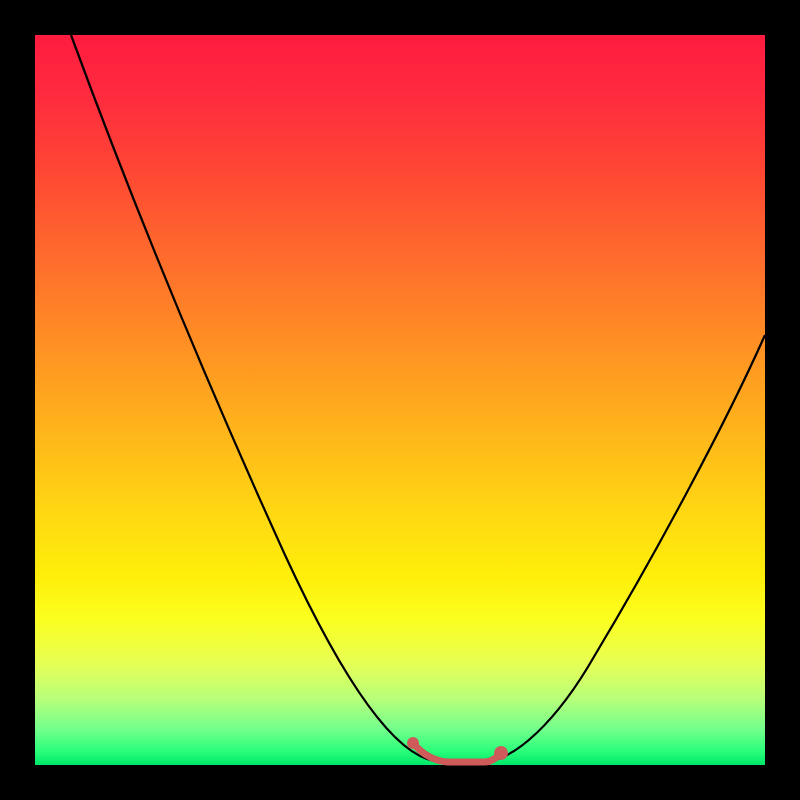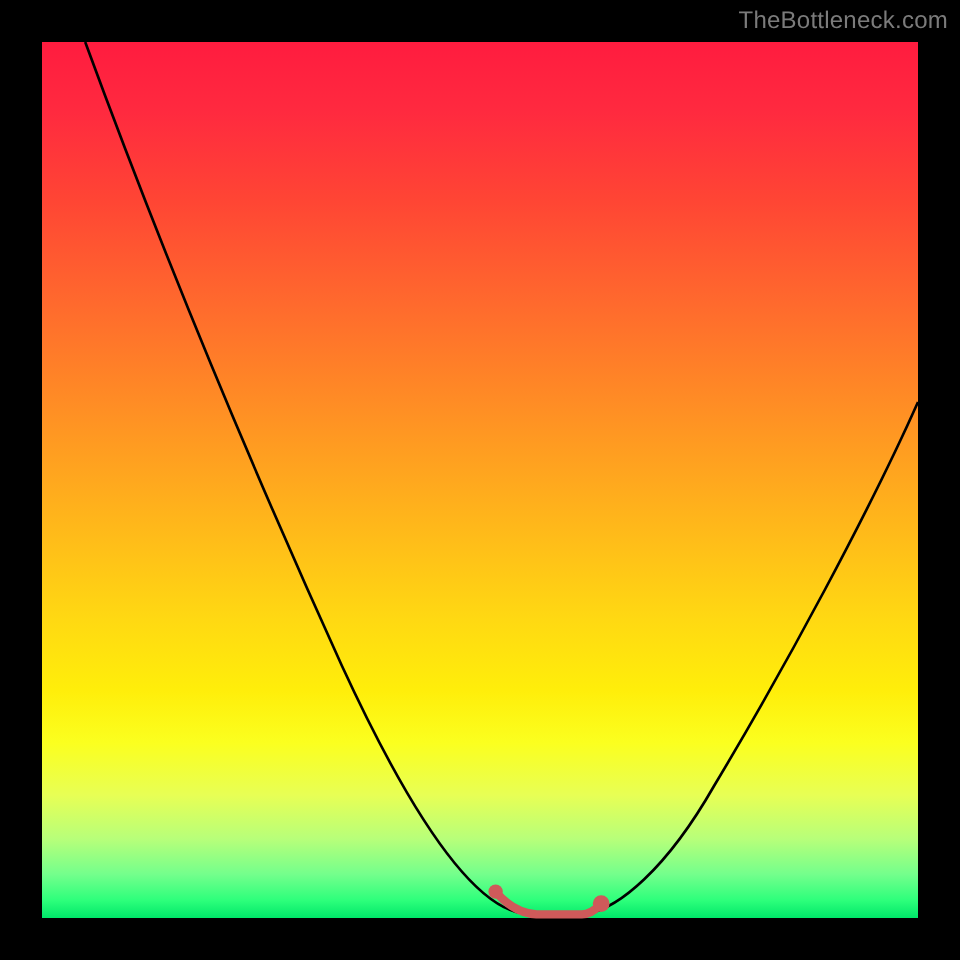--- a/index.html
+++ b/index.html
@@ -71,14 +71,13 @@
                C 480 722, 520 690, 560 620
                C 620 520, 690 390, 730 300" fill="none" stroke="#000" stroke-width="2.2"></path>
       <path d="M 378 708
                C 388 720, 400 726, 412 727
                L 450 727
                C 456 727, 460 724, 464 720" fill="none" stroke="#cf5a5a" stroke-width="7" stroke-linecap="round"></path>
       <circle cx="378" cy="708" r="6" fill="#cf5a5a"></circle>
       <circle cx="466" cy="718" r="7" fill="#cf5a5a"></circle>
     </svg>
   </div>
-  <div class="watermark">TheBottleneck.com</div>
 </div>
 
 </body></html>

